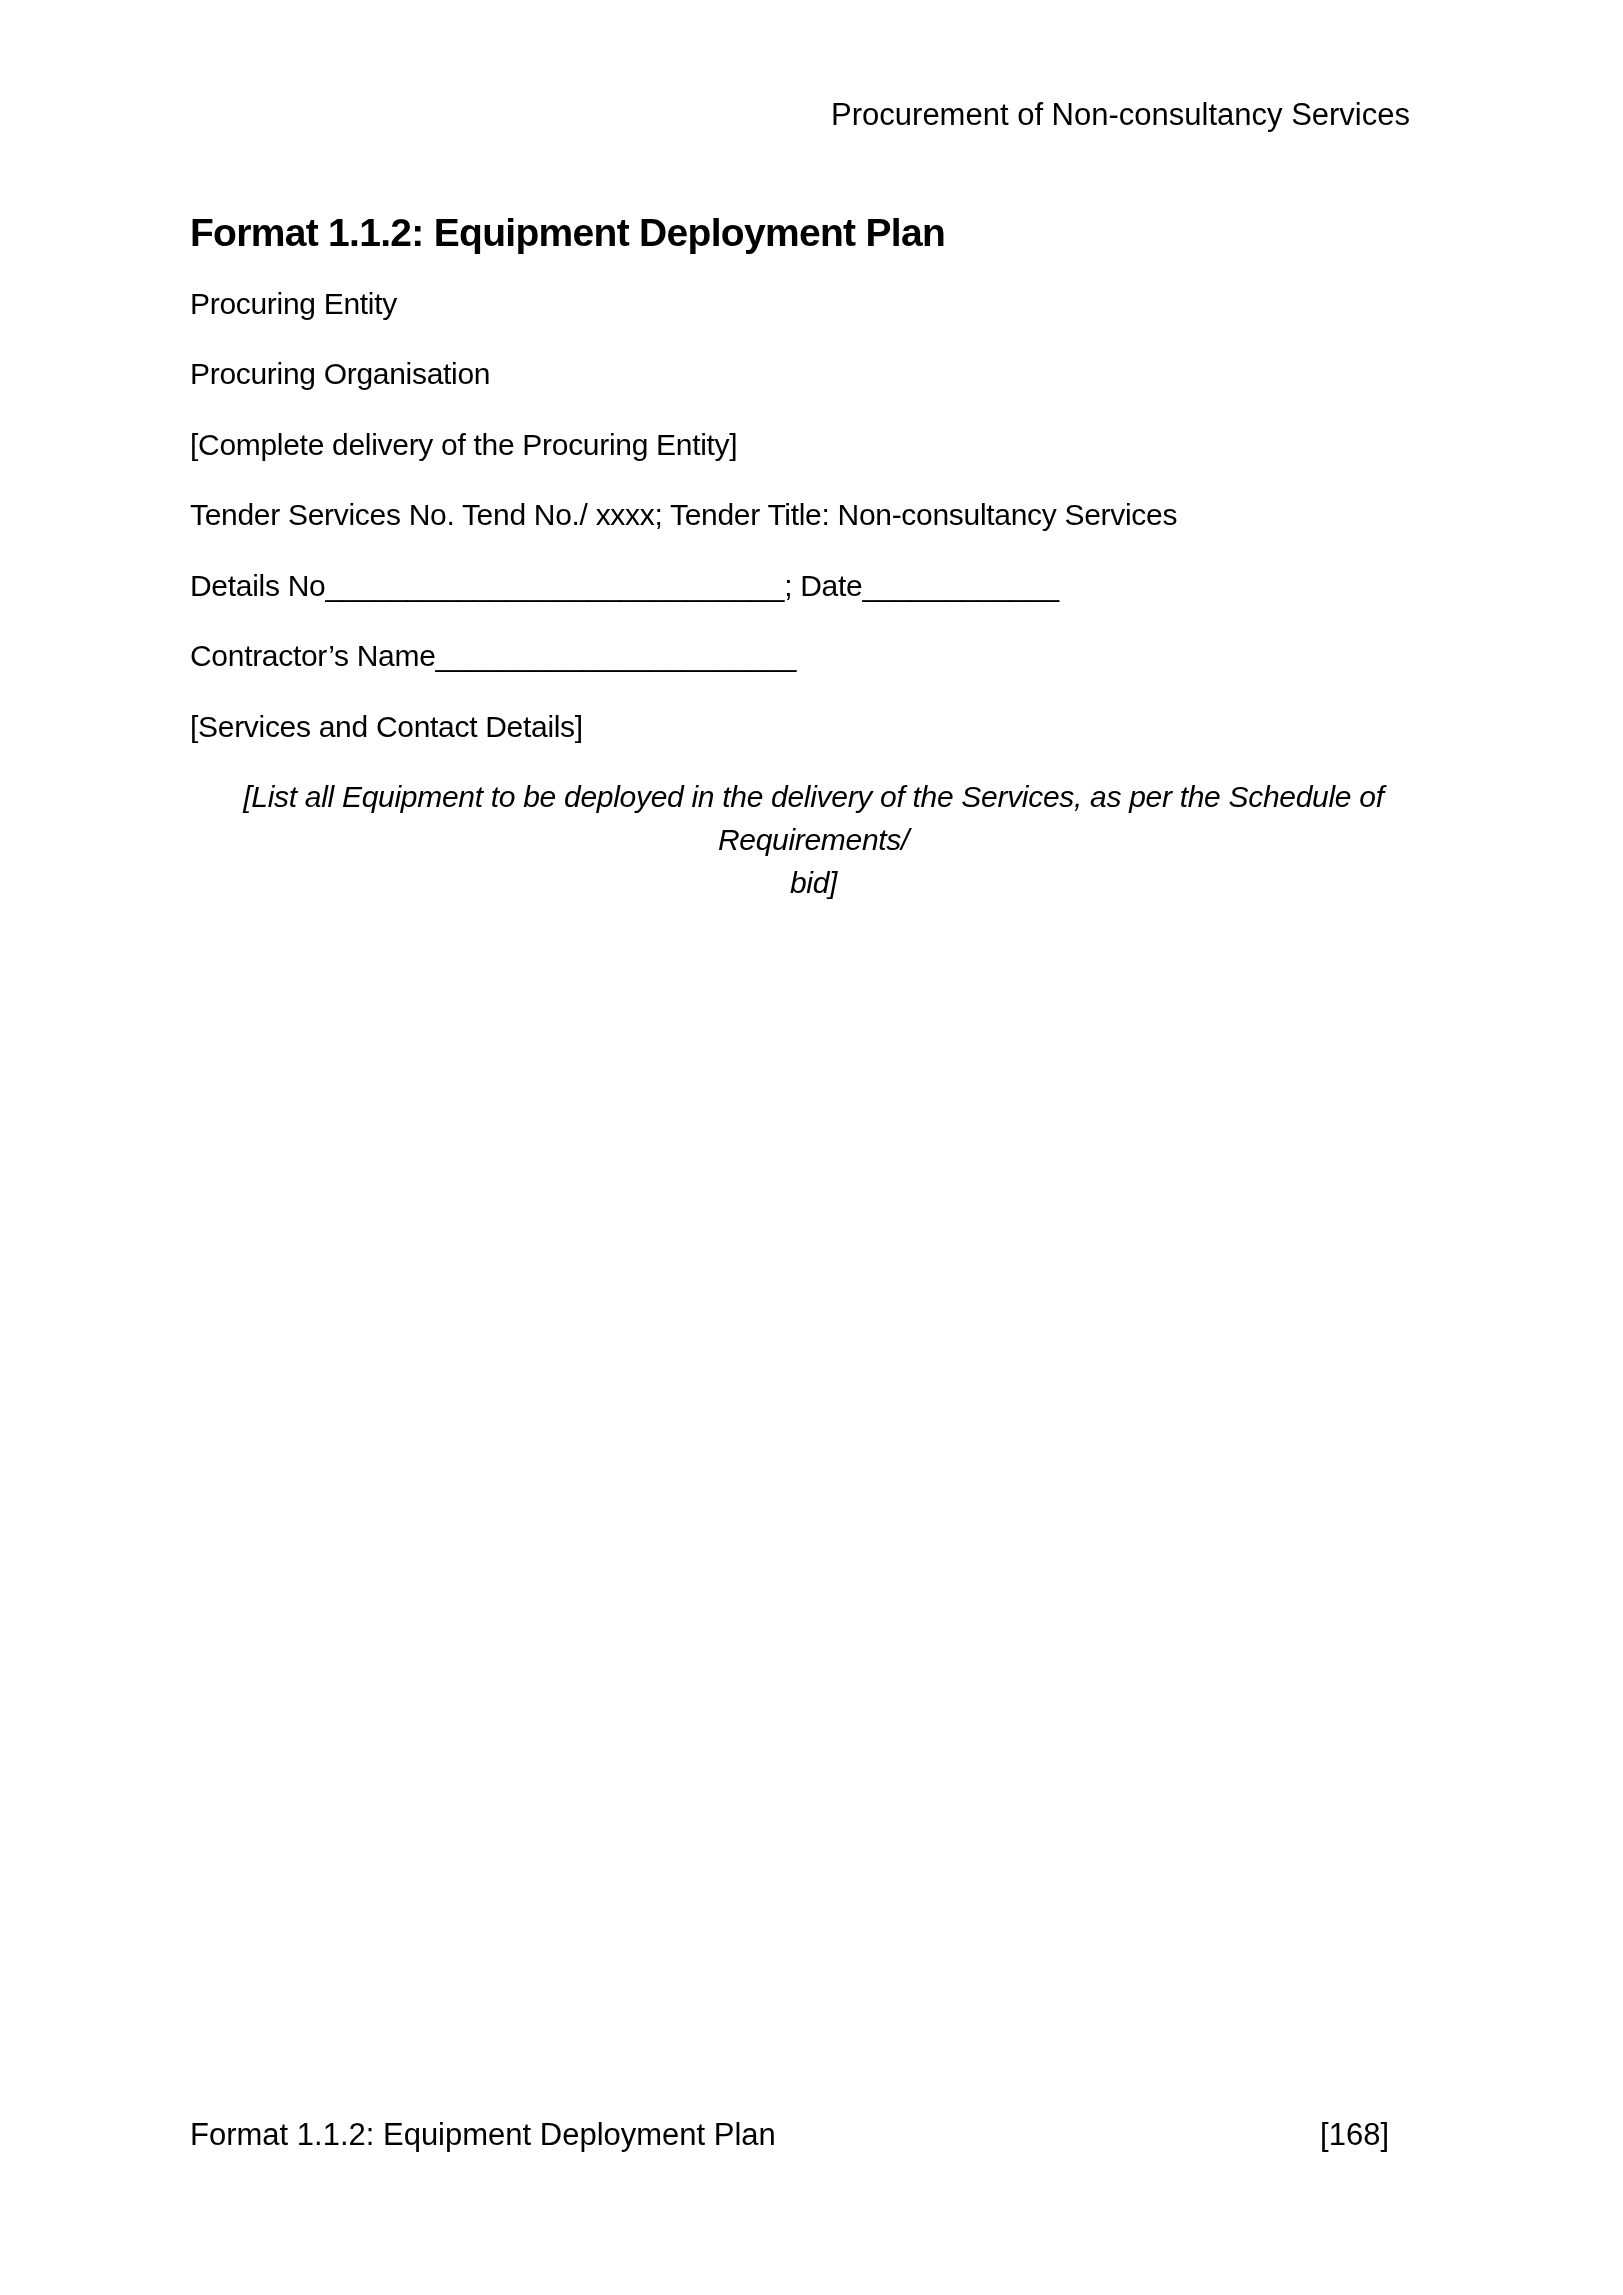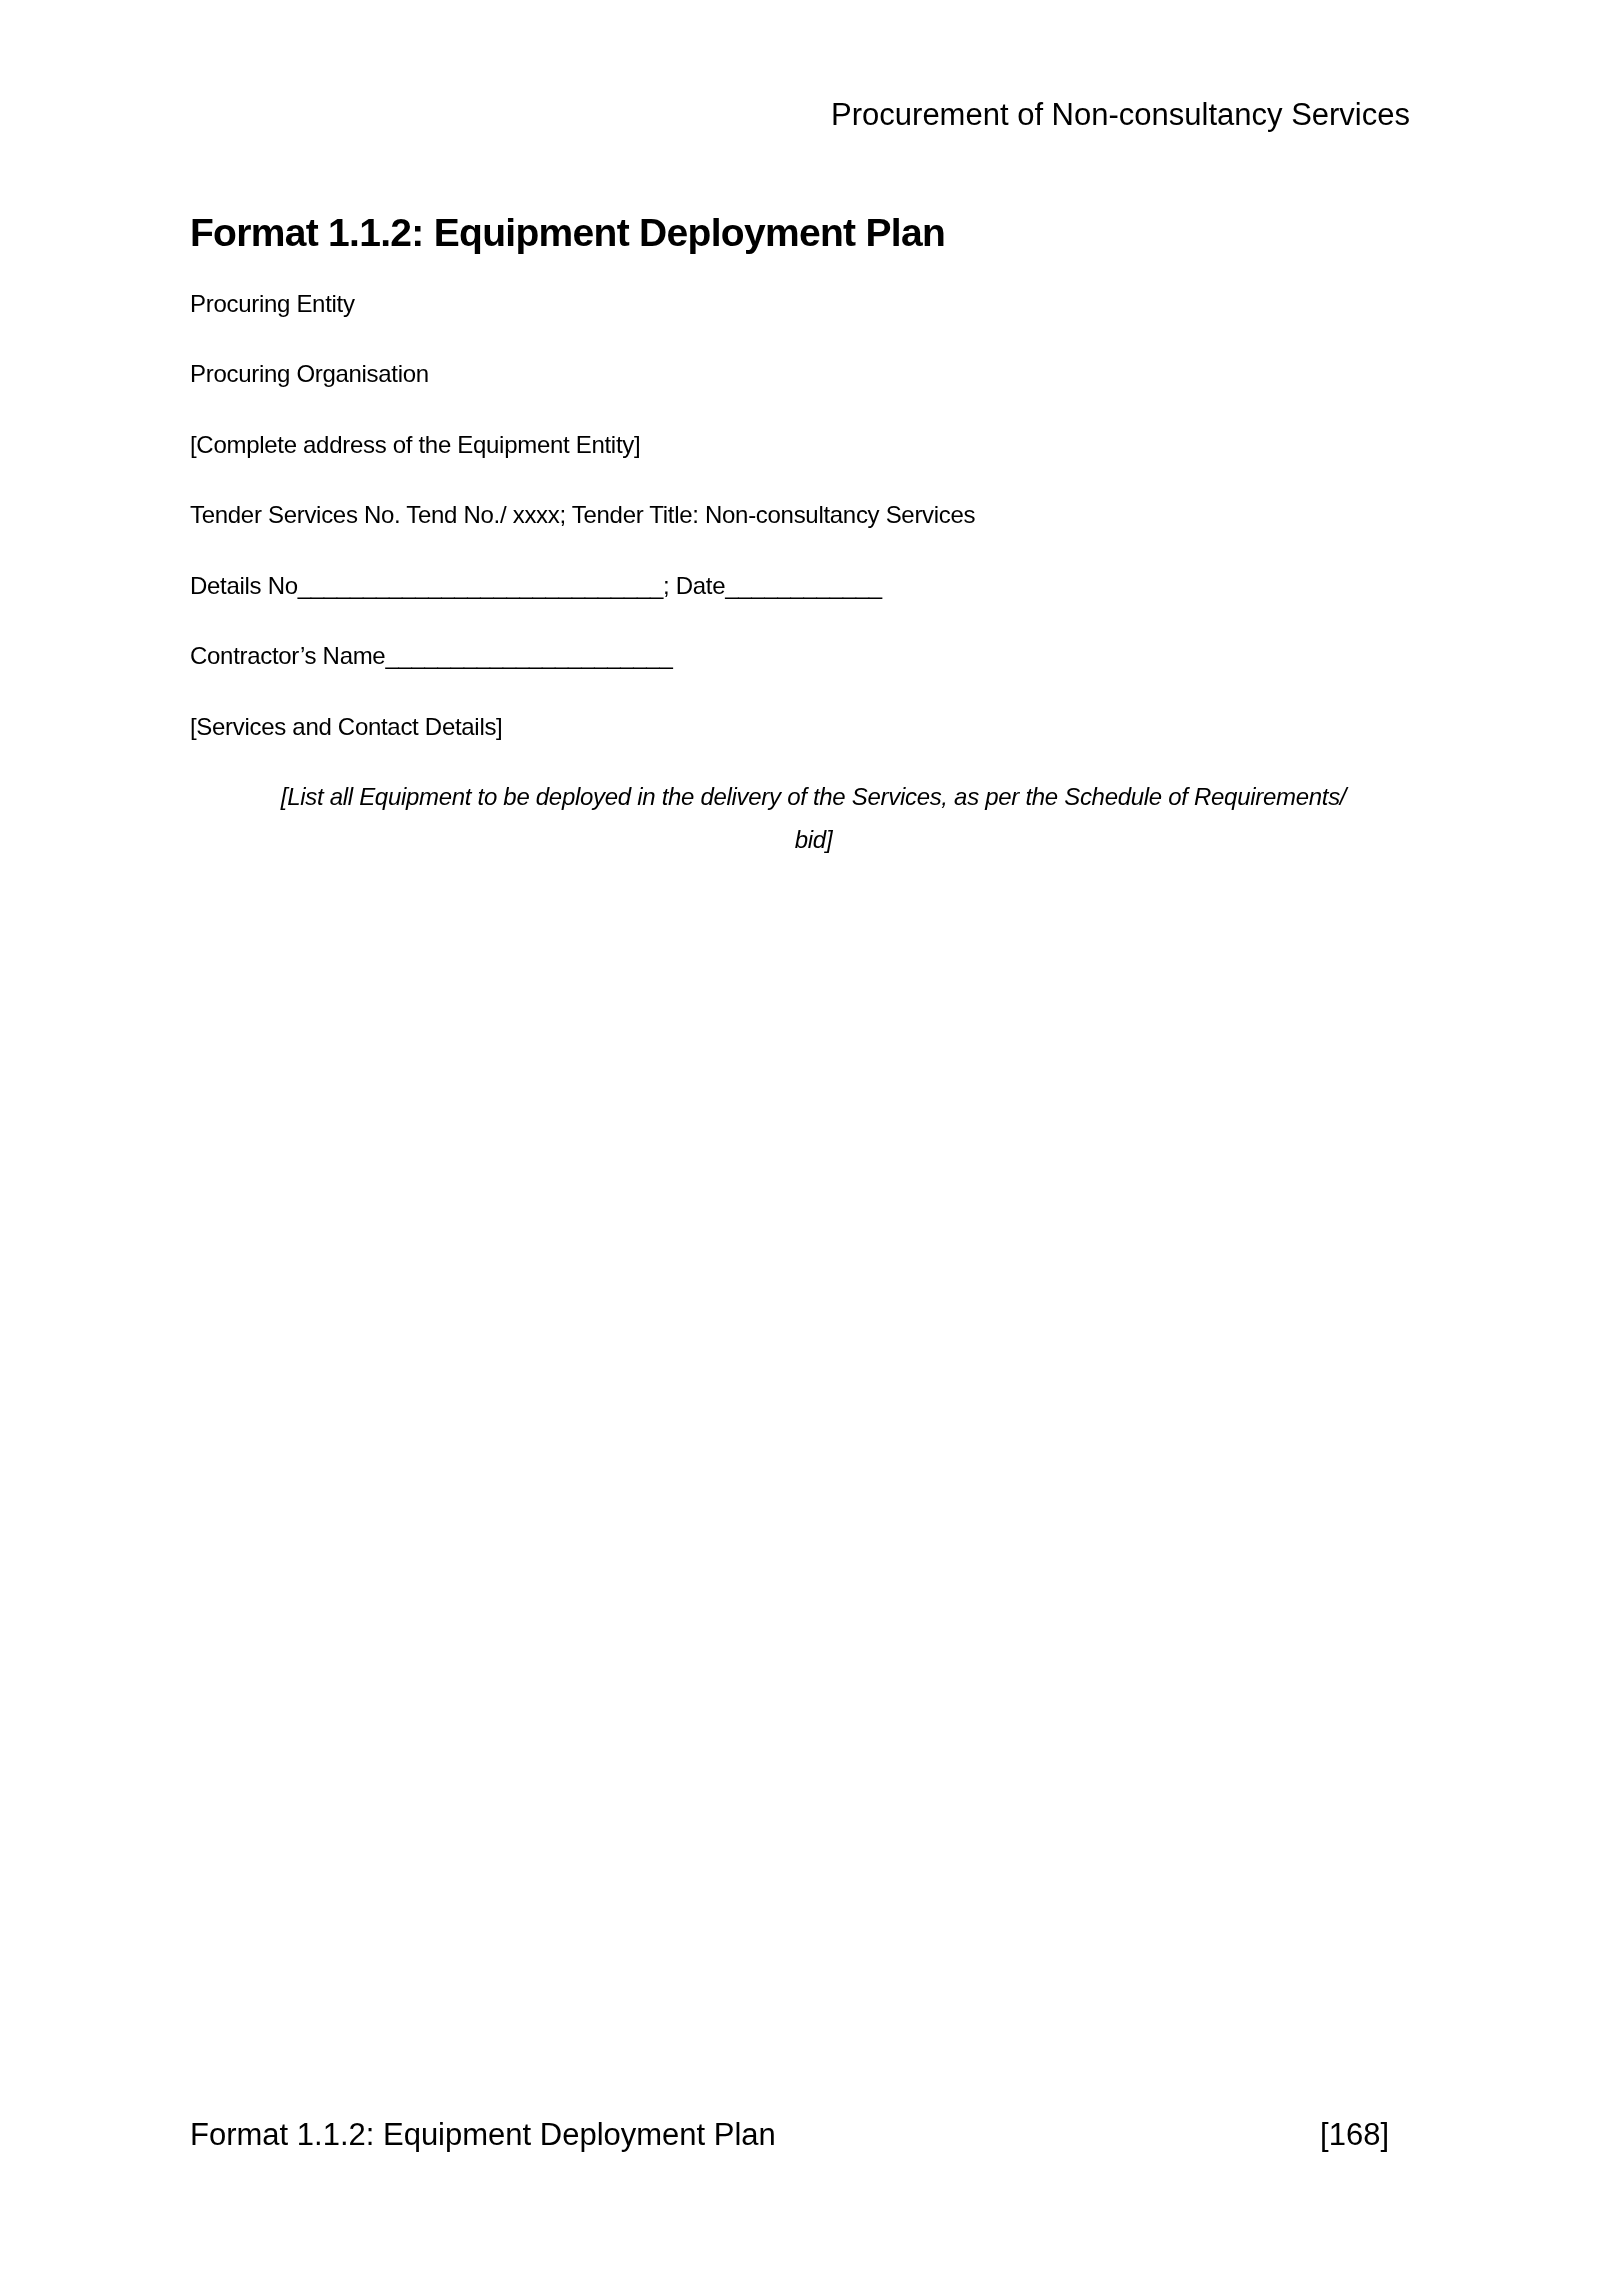--- a/index.html
+++ b/index.html
@@ -34,21 +34,21 @@
   }
   .doc-title {
     font-size: 39px;
     font-weight: bold;
     line-height: 51px;
     letter-spacing: -0.7px;
     margin: 0 0 23.6px 0;
     white-space: nowrap;
   }
   .para {
-    font-size: 24px;
+    font-size: 30px;
     line-height: 43px;
     letter-spacing: -0.3px;
     margin: 0 0 27.5px 0;
     white-space: nowrap;
   }
   .para.wrap {
     white-space: normal;
   }
   .para.italic {
     font-style: italic;
@@ -74,21 +74,21 @@
   <div class="page-header">Procurement of Non-consultancy Services</div>
 
   <main class="content">
 
     <h1 class="doc-title">Format 1.1.2: Equipment Deployment Plan</h1>
 
     <p class="para">Procuring Entity</p>
 
     <p class="para">Procuring Organisation</p>
 
-    <p class="para">[Complete address of the Equipment Entity]</p>
+    <p class="para">[Complete delivery of the Procuring Entity]</p>
 
     <p class="para">Tender Services No. Tend No./ xxxx; Tender Title: Non-consultancy Services</p>
 
     <p class="para">Details No____________________________; Date____________</p>
 
     <p class="para">Contractor’s Name______________________</p>
 
     <p class="para">[Services and Contact Details]</p>
 
     <p class="para wrap italic">

